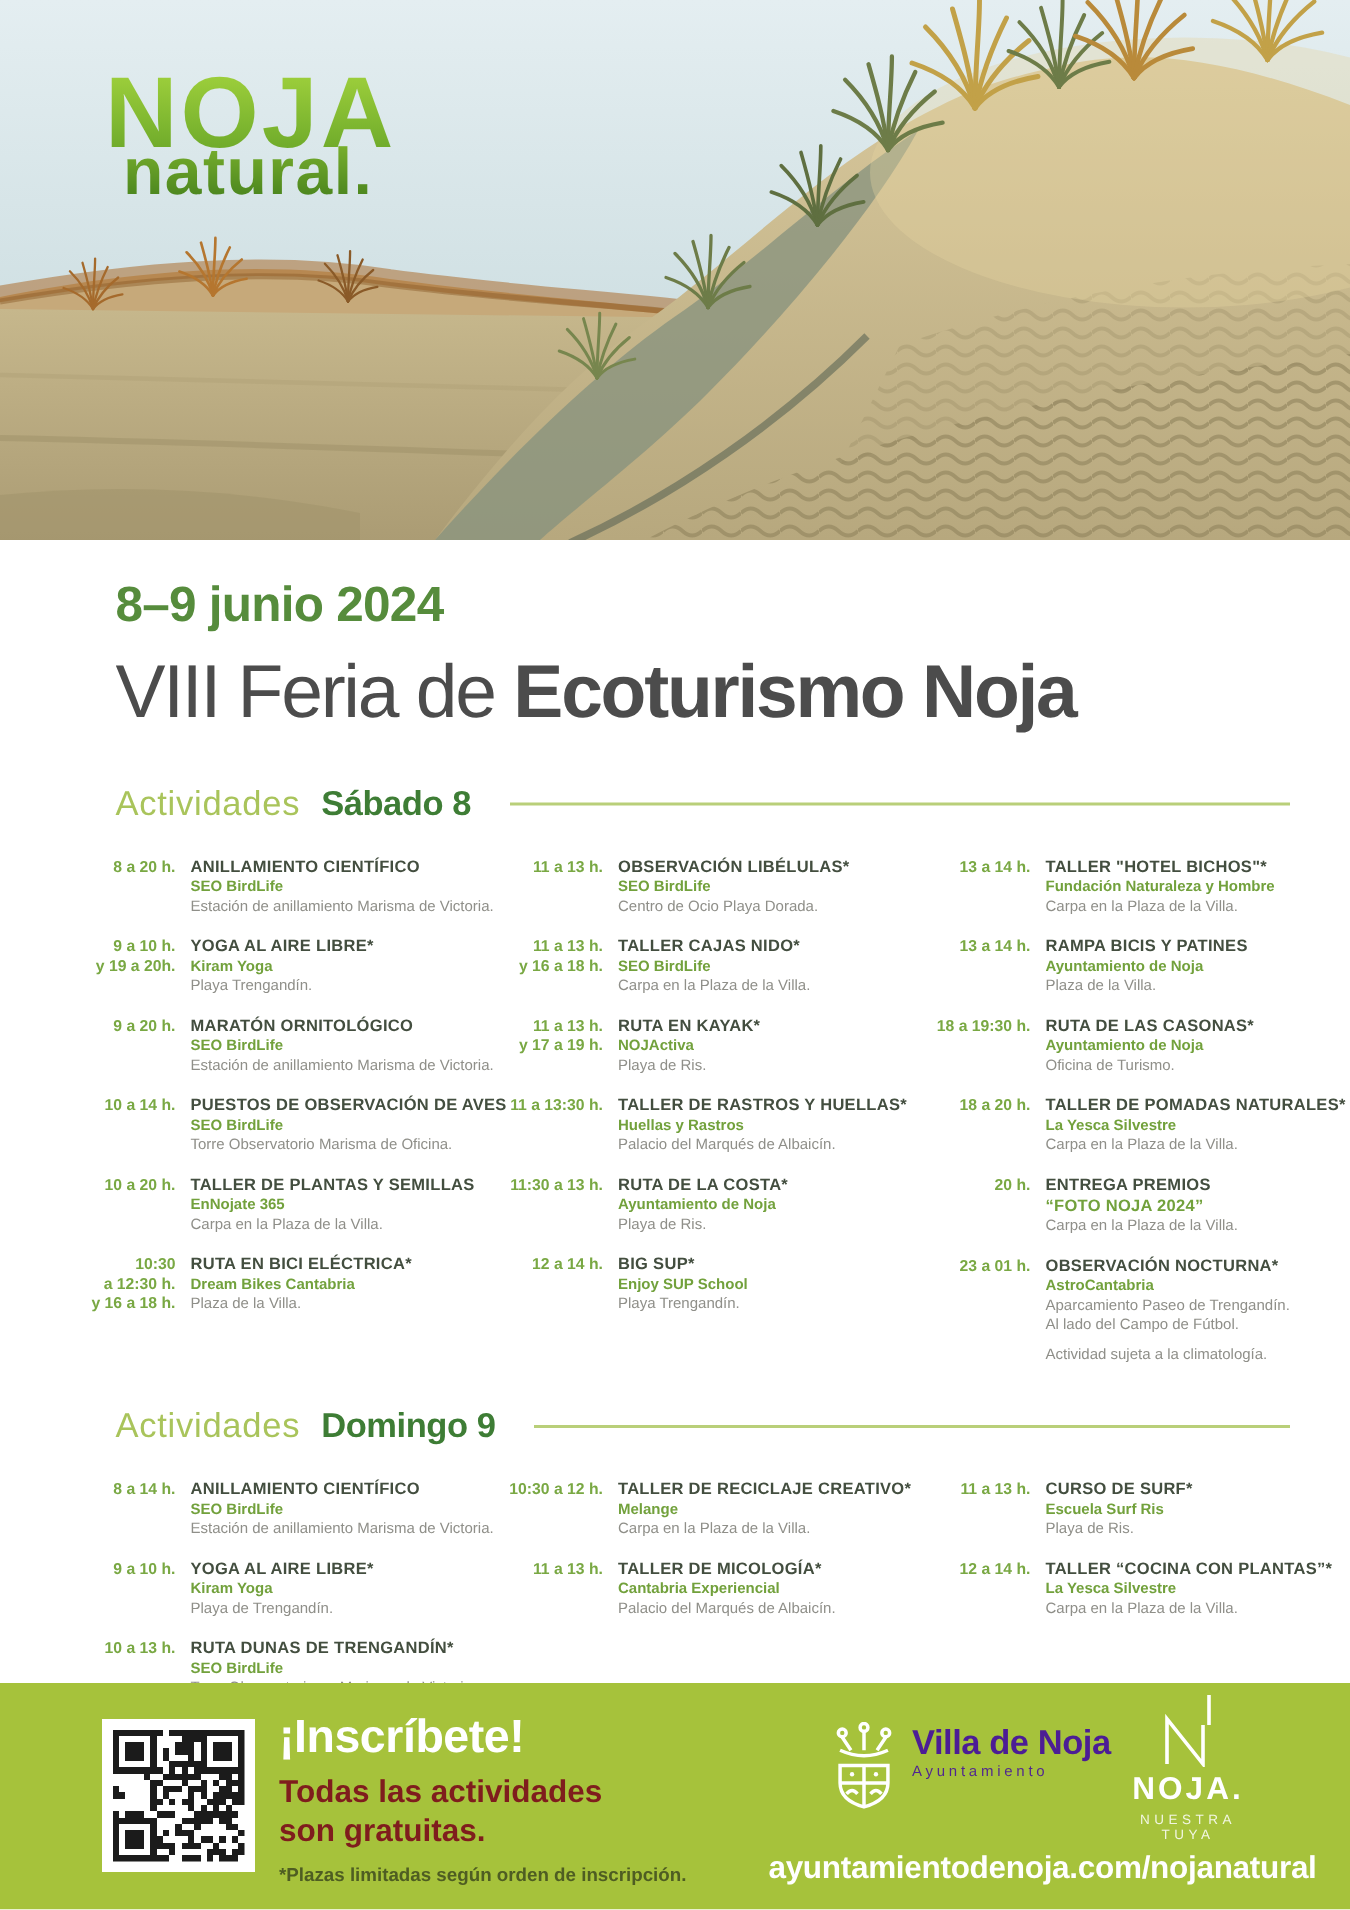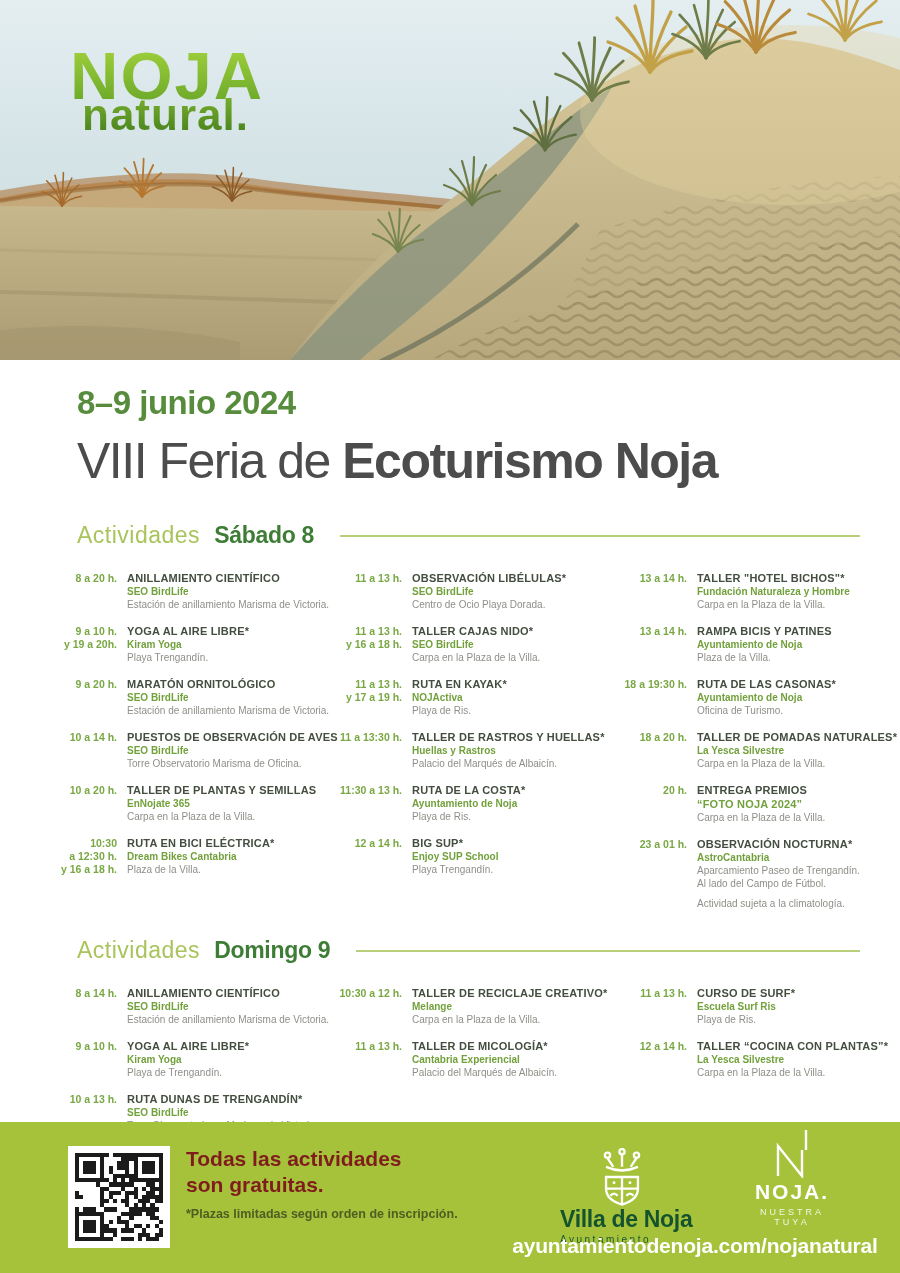--- a/index.html
+++ b/index.html
@@ -53,21 +53,21 @@
 
   
   .footer { position:absolute; bottom:0; left:0; width:900px; height:151px; background:#a6c23b; }
   .qr-wrap { position:absolute; left:68px; top:24px; width:102px; height:102px; background:#ffffff; padding:7px; }
   .qr-wrap svg { display:block; width:88px; height:88px; fill:#1b1b1b; shape-rendering:crispEdges; }
   .cta-block { position:absolute; left:186px; top:18px; }
   .cta-title { font-size:31px; font-weight:800; color:#ffffff; letter-spacing:-0.3px; }
   .cta-free { font-size:21px; font-weight:700; color:#7f1d1d; line-height:26px; margin-top:6px; }
   .cta-note { font-size:12.5px; font-weight:700; color:#4e5d22; margin-top:9px; }
 
-  .villa-logo { position:absolute; left:552px; top:26px; display:flex; align-items:center; color:#14532d;flex-direction:column; }
+  .villa-logo { position:absolute; left:552px; top:26px; display:flex; align-items:flex-start; color:#4c1d95; }
   .villa-text { margin-left:8px; }
   .villa-name { font-size:23px; font-weight:700; letter-spacing:-0.3px; }
   .villa-sub { font-size:10px; letter-spacing:2.5px; margin-top:1px; opacity:0.95; }
 
   .noja-logo { position:absolute; left:742px; top:8px; width:100px; text-align:center; color:#ffffff; }
   .noja-name { font-size:21px; font-weight:700; letter-spacing:2px; margin-top:-2px; }
   .noja-sub { font-size:9px; letter-spacing:3px; margin-top:3px; opacity:0.85; }
 
   .footer-url { position:absolute; left:500px; right:10px; top:112px; text-align:center;
     font-size:21px; font-weight:700; color:#ffffff; letter-spacing:-0.2px; }
@@ -684,20 +684,21 @@
         <rect x="11" y="20" width="1" height="1"></rect>
         <rect x="12" y="20" width="1" height="1"></rect>
         <rect x="13" y="20" width="1" height="1"></rect>
         <rect x="15" y="20" width="1" height="1"></rect>
         <rect x="17" y="20" width="1" height="1"></rect>
         <rect x="18" y="20" width="1" height="1"></rect>
         <rect x="19" y="20" width="1" height="1"></rect>
       </svg>
   </div>
   <div class="cta-block">
+    <div class="cta-title">¡Inscríbete!</div>
     <div class="cta-free">
       <span>Todas las actividades</span><br>
       <span>son gratuitas.</span>
     </div>
     <div class="cta-note">*Plazas limitadas según orden de inscripción.</div>
   </div>
 
   <div class="villa-logo">
     <svg width="48" height="58" viewBox="0 0 32 40" fill="none" stroke="#ffffff" stroke-width="1.6">
       <circle cx="6" cy="5" r="1.8"></circle>

